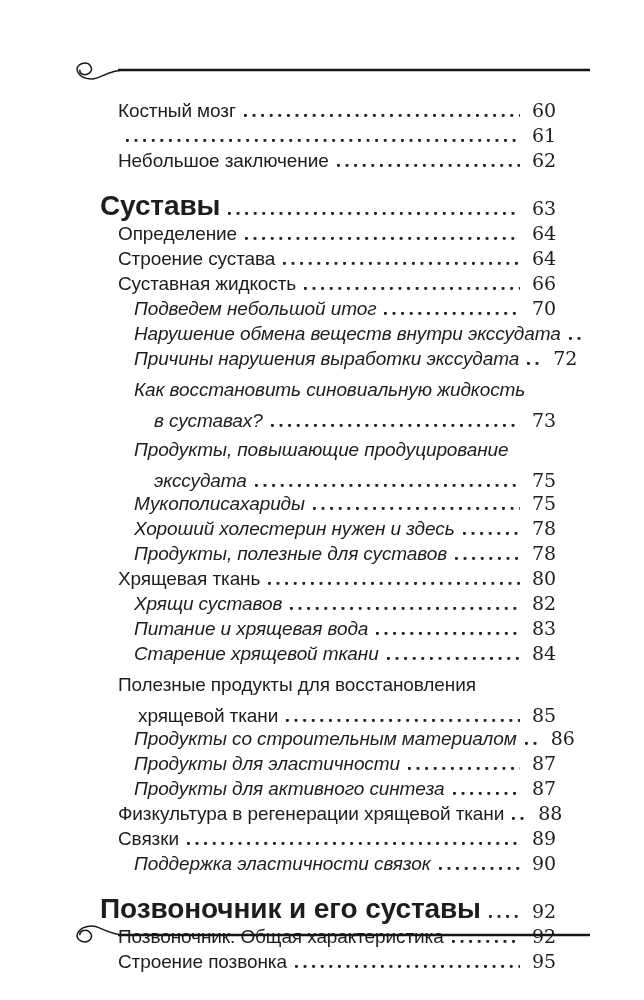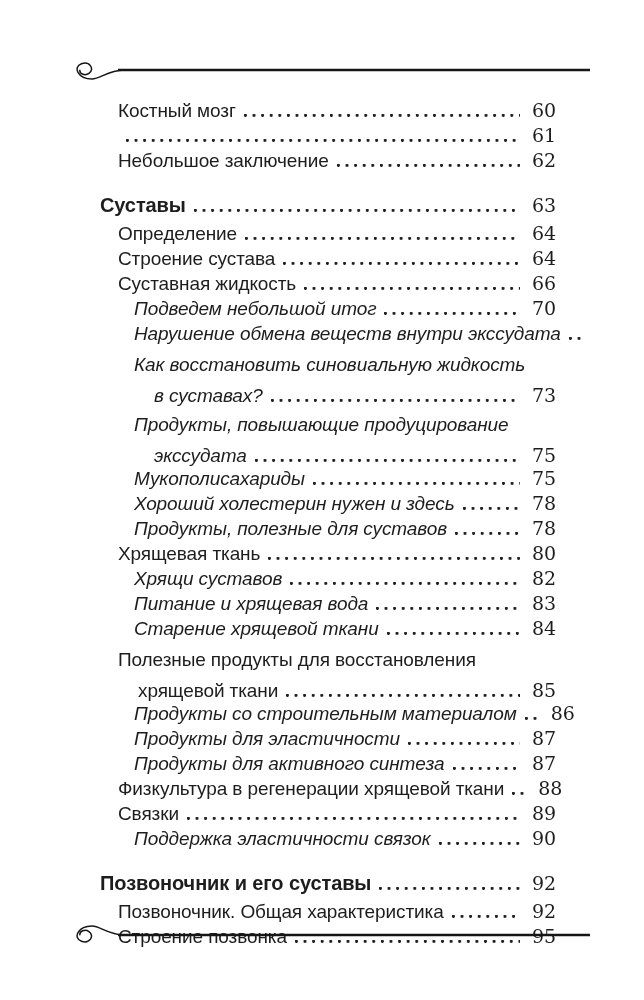--- a/index.html
+++ b/index.html
@@ -14,21 +14,21 @@
   .toc{position:absolute;top:98px;left:100px;width:456px;}
   .entry{margin:0;}
   .line{display:flex;align-items:baseline;height:25px;line-height:25px;font-size:19px;letter-spacing:-0.1px;}
   .entry.multi .line{height:22px;line-height:22px;margin-top:8px;}
   .lvl0 .line{padding-left:0;}
   .lvl1 .line{padding-left:18px;}
   .lvl2 .line{padding-left:34px;}
   .lvl1 .line.cont{padding-left:38px;}
   .lvl2 .line.cont{padding-left:54px;}
   .entry.italic .lbl{font-style:italic;}
-  .entry.bold .lbl{font-weight:700;font-size:20px;}
+  .entry.bold .lbl{font-weight:700;font-size:28px;}
   .entry.section{margin-top:20px;}
   .entry.bold{margin-bottom:3px;}
   .lbl{white-space:nowrap;}
   .leader{
     flex:1 1 auto;min-width:14px;height:4px;margin:0 6px 0 8px;
     background-image:radial-gradient(circle at 1.4px 2.4px,#1d1d1d 1.25px,rgba(0,0,0,0) 1.7px);
     background-size:8.6px 4px;background-repeat:repeat-x;background-position:left bottom;
   }
   .pg{
     font-family:"DejaVu Serif",serif;font-size:19px;min-width:30px;
@@ -103,20 +103,27 @@
           <span class="pg">70</span>
         </div>
       </div>
       <div class="entry italic lvl2">
         <div class="line">
           <span class="lbl">Нарушение обмена веществ внутри экссудата</span>
           <span class="leader"></span>
           <span class="pg">71</span>
         </div>
       </div>
+      <div class="entry italic lvl2">
+        <div class="line">
+          <span class="lbl">Причины нарушения выработки экссудата</span>
+          <span class="leader"></span>
+          <span class="pg">72</span>
+        </div>
+      </div>
       <div class="entry italic lvl2 multi">
         <div class="line first">
           <span class="lbl">Как восстановить синовиальную жидкость</span>
         </div>
         <div class="line cont">
           <span class="lbl">в суставах?</span>
           <span class="leader"></span>
           <span class="pg">73</span>
         </div>
       </div>

